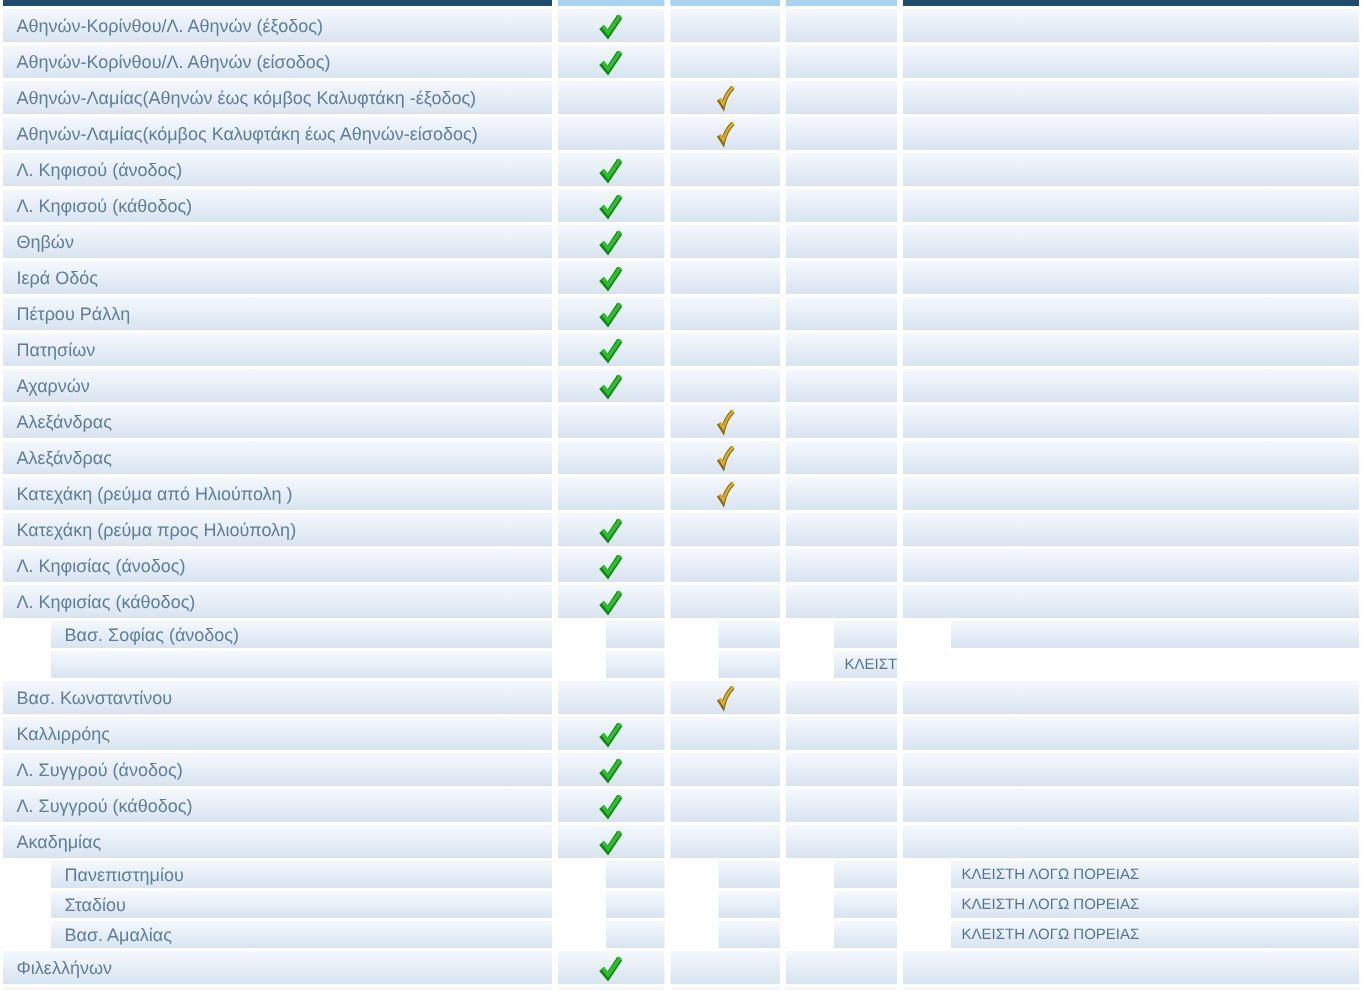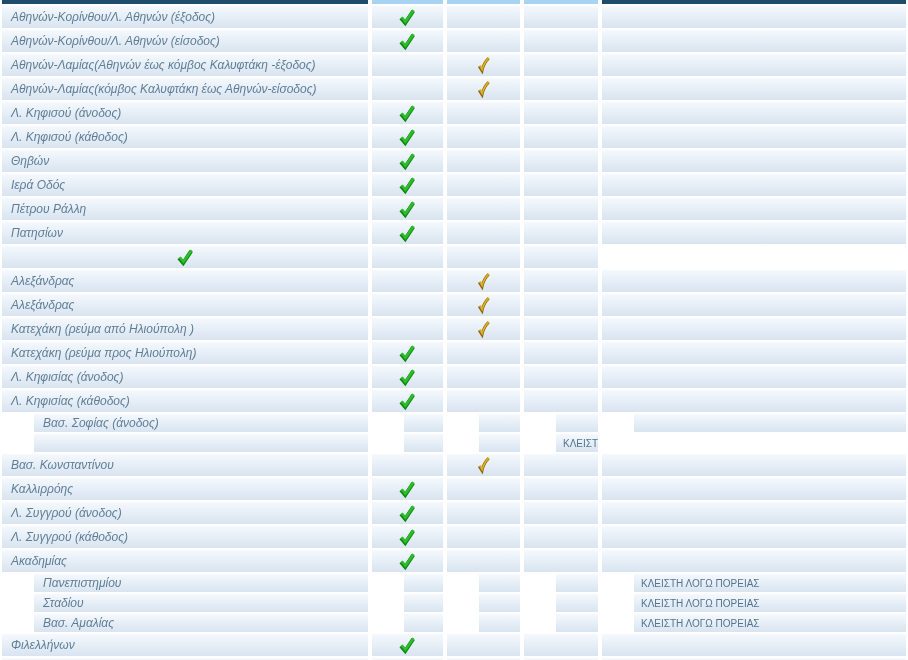--- a/index.html
+++ b/index.html
@@ -16,21 +16,21 @@
   }
   .header-strip .hcell{height:4px;}
   .hcell.dark{background:#1d4c6c;}
   .hcell.blue{background:#a8d3f2;}
   .cell{
     background:linear-gradient(to bottom,#f5f9fd 0%,#e9f0f8 40%,#d8e4f0 100%);
     display:flex;align-items:center;overflow:hidden;
   }
   .row-tall .cell{height:22px;}
   .row-short .cell{height:18px;margin-left:32px;}
-  .name-cell{padding-left:9px;color:#5f7e96;font-size:12px;white-space:nowrap;font-style:italic;}
+  .name-cell{padding-left:9px;color:#5f7e96;font-size:12px;white-space:nowrap;}
   .check-cell{justify-content:center;}
   .remark-cell{padding-left:7px;color:#54748e;font-size:10px;white-space:nowrap;}
   svg{display:block;}
 </style>
 </head>
 <body>
 
 <div class="traffic-table">
   <div class="grid-row header-strip">
     <div class="hcell dark"></div>
@@ -174,20 +174,21 @@
               <path d="M3 10 L7.2 15 L15.2 3" fill="none" stroke="#0e8a12" stroke-width="4" stroke-linejoin="miter"></path>
               <path d="M3.7 9.3 L7.4 13.8 L15.6 2.3" fill="none" stroke="#2dbd2d" stroke-width="2.4"></path>
             </svg>
           </span>
         </div>
         <div class="cell check-cell"></div>
         <div class="cell check-cell"></div>
         <div class="cell remark-cell"></div>
       </div>
       <div class="grid-row row-tall">
+        <div class="cell name-cell">Αχαρνών</div>
         <div class="cell check-cell">
           <span>
             <svg width="19" height="19" viewBox="0 0 19 19">
               <path d="M3 10 L7.2 15 L15.2 3" fill="none" stroke="#0e8a12" stroke-width="4" stroke-linejoin="miter"></path>
               <path d="M3.7 9.3 L7.4 13.8 L15.6 2.3" fill="none" stroke="#2dbd2d" stroke-width="2.4"></path>
             </svg>
           </span>
         </div>
         <div class="cell check-cell"></div>
         <div class="cell check-cell"></div>

